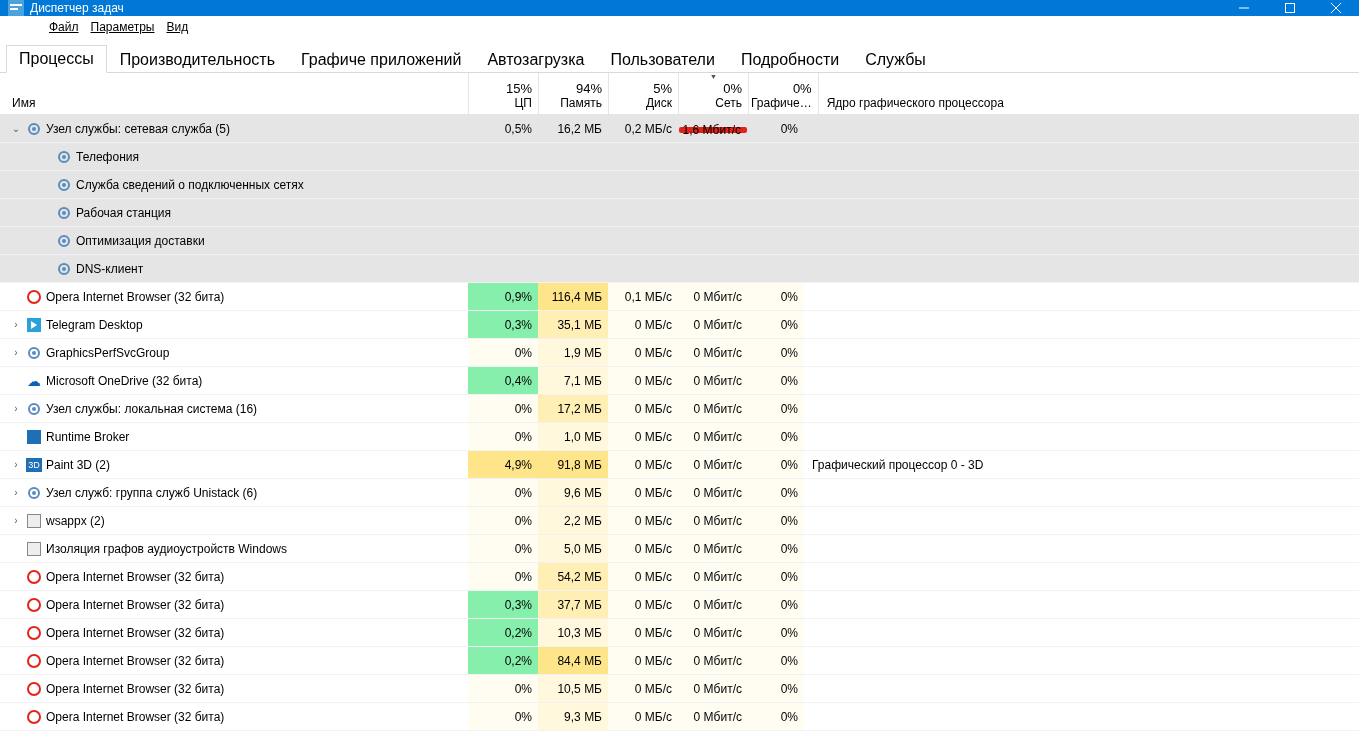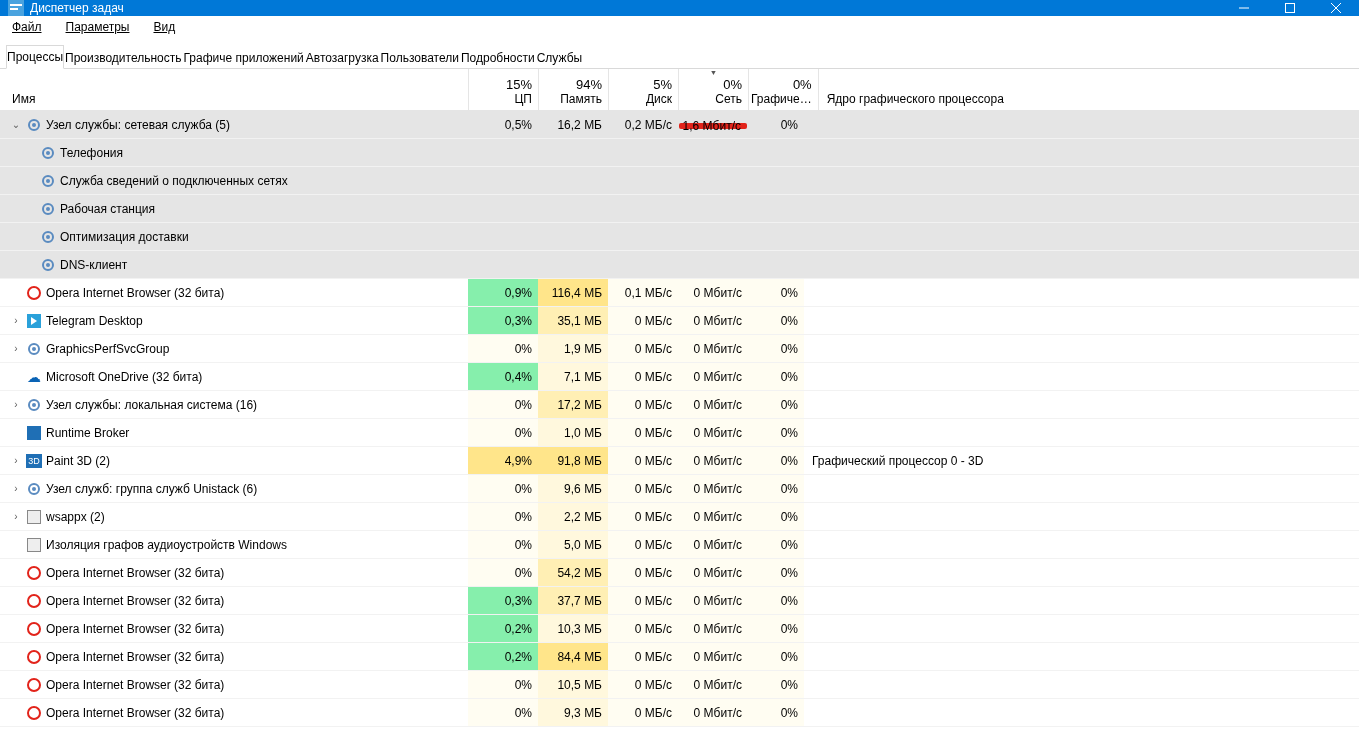--- a/index.html
+++ b/index.html
@@ -2,25 +2,25 @@
 <html><head>
 <meta charset="utf-8">
 <style>
   * { box-sizing: border-box; margin: 0; padding: 0; font-family: "Segoe UI", Tahoma, sans-serif; }
   body { width: 1359px; height: 738px; background: #fff; overflow: hidden; font-size: 12px; color: #000; }
   .titlebar { height: 16px; background: #0078d7; color: #fff; display: flex; align-items: center; }
   .titlebar .icon { width: 16px; height: 16px; margin: 0 6px 0 8px; }
   .titlebar .title { flex: 0 0 auto; font-size: 12px; }
   .titlebar .spacer { flex: 1; }
   .winbtn { width: 46px; height: 30px; display: flex; align-items: center; justify-content: center; color: #fff; }
-  .menubar { height: 22px; display: flex; align-items: center; padding: 0 6px; gap: 12px; }
+  .menubar { height: 22px; display: flex; align-items: center; padding: 0 6px; gap: 0; margin-left: 37px; }
   .menuitem { padding: 2px 6px; font-size: 12px; }
   .menuitem .u { text-decoration: underline; }
   .tabstrip { display: flex; align-items: flex-end; padding: 6px 6px 0 6px; border-bottom: 1px solid #d9d9d9; gap: 0; }
-  .tab { padding: 4px 0; font-size: 12px; border: 1px solid transparent; border-bottom: none; position: relative; top: 1px; }
+  .tab { padding: 4px 12px; font-size: 16px; border: 1px solid transparent; border-bottom: none; position: relative; top: 1px; }
   .tab.active { background: #fff; border-color: #d9d9d9; border-bottom: 1px solid #fff; }
   .content { position: relative; height: calc(100% - 30px - 22px - 28px); overflow: hidden; }
   .headerrow { display: flex; height: 42px; border-bottom: 1px solid #e5e5e5; }
   .hname { flex: 0 0 468px; display: flex; align-items: flex-end; padding: 0 0 4px 12px; font-size: 12px; color: #000; }
   .hcol { border-left: 1px solid #e5e5e5; flex: 0 0 70px; display: flex; flex-direction: column; align-items: flex-end; justify-content: flex-end; padding: 2px 6px 4px 2px; }
   .hcol.net { position: relative; }
   .hcol.net .sortglyph { position: absolute; top: 0; left: 50%; transform: translateX(-50%); font-size: 8px; color: #555; }
   .hpct { font-size: 13px; }
   .hlabel { font-size: 12px; color: #000; white-space: nowrap; overflow: hidden; text-overflow: ellipsis; max-width: 100%; }
   .hgpu { border-left: 1px solid #e5e5e5; flex: 0 0 56px; display: flex; flex-direction: column; align-items: flex-end; justify-content: flex-end; padding: 2px 6px 4px 2px; }
@@ -36,21 +36,21 @@
   .cell-gpue { flex: 1; display: flex; align-items: center; padding-left: 8px; font-size: 12px; }
   .heat-mem-l1 { background: #fff8dd; }
   .heat-mem-l2 { background: #ffefb4; }
   .heat-mem-l3 { background: #ffe58a; }
   .heat-cpu-l0 { background: #fffdf2; }
   .heat-cpu-l1 { background: #86efac; }
   .heat-cpu-l2 { background: #ffe58a; }
   .heat-disk-l0 { background: #fffdf2; }
   .heat-net-l0 { background: #fffdf2; }
   .sel-bg { background: #e5e5e5; }
-  .child-indent { padding-left: 40px; }
+  .child-indent { padding-left: 56px; }
   .red-box { border: 3px solid #e2231a; border-radius: 2px; display: flex; align-items: center; justify-content: flex-end; padding-right: 3px; width: 100%; height: 100%; }
   .svc-gear { color: #5a8bc0; }
   .opera-ring { width:14px; height:14px; border:2px solid #e2231a; border-radius:50%; }
   .tg-sq { width:14px; height:14px; background:#2aa1da; display:flex; align-items:center; justify-content:center; }
   .tg-sq::after{content:""; border-left:6px solid #fff; border-top:4px solid transparent; border-bottom:4px solid transparent;}
   .od-cl { color:#0a63b5; font-size:14px; }
   .rt-sq { width:14px; height:14px; background:#1f6fb5; }
   .p3d-sq { width:28px; height:14px; background:#1f6fb5; display:flex; align-items:center; justify-content:center; color:#fff; font-size:9px; }
   .generic-ic { width:14px; height:14px; border:1px solid #888; background:#eee; }
   ::-webkit-scrollbar { width: 17px; }

